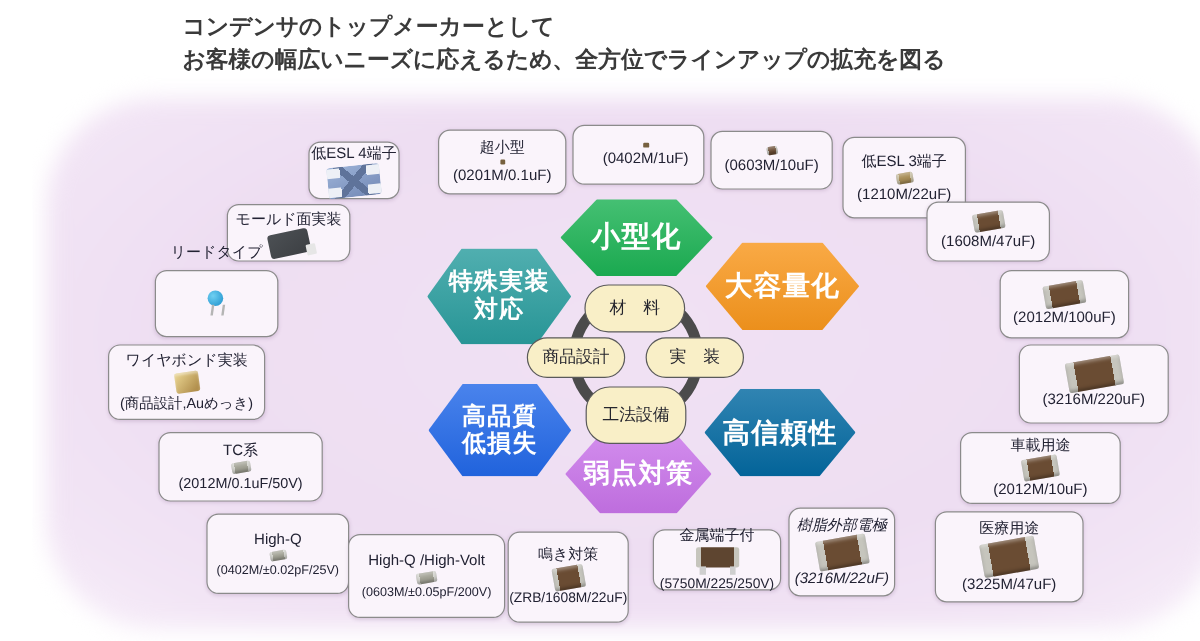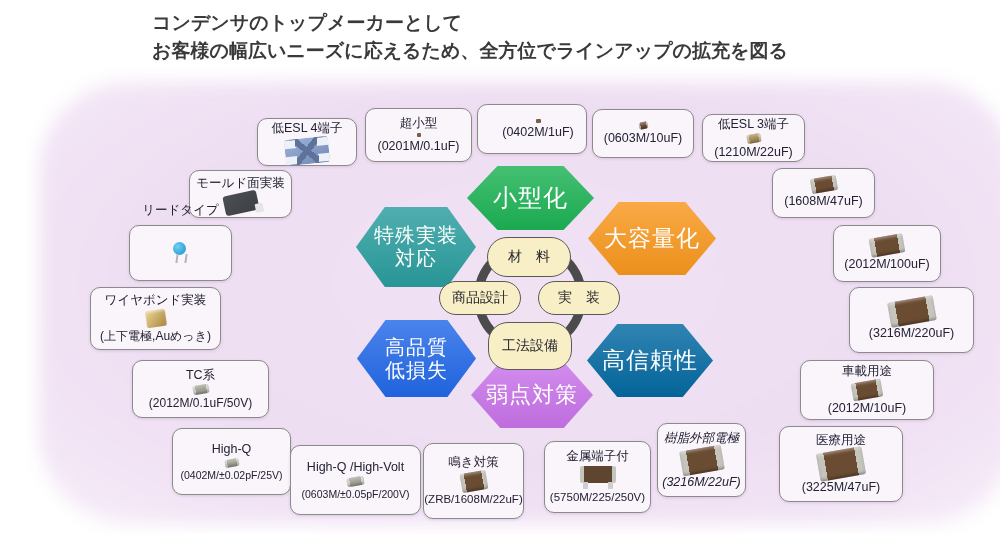--- a/index.html
+++ b/index.html
@@ -43,38 +43,38 @@
   .blue4t::before,.blue4t::after{content:"";position:absolute;left:0;right:0;height:8px;
           background:linear-gradient(90deg,#edf0f6 0 11px,transparent 11px calc(100% - 11px),#edf0f6 calc(100% - 11px));}
   .blue4t::before{top:1px;} .blue4t::after{bottom:1px;}
   .metalterm{width:36px;height:23px;position:relative;}
   .metalterm::before{content:"";position:absolute;inset:0 0 6px 0;border-radius:2px;
           background:linear-gradient(90deg,#c6c5bd 0 12%,#5e4530 12% 88%,#c6c5bd 88%);}
   .metalterm::after{content:"";position:absolute;bottom:0;left:3px;right:3px;height:7px;
           background:linear-gradient(90deg,#cfcfcf 0 5px,transparent 5px calc(100% - 5px),#cfcfcf calc(100% - 5px));}
 
   
-  #bx-esl4{left:230px;top:118px;width:100px;height:48px;}
+  #bx-esl4{left:230px;top:118px;width:76px;height:48px;}
   #bx-ultra{left:338px;top:108px;width:107px;height:54px;}
   #bx-0402{left:450px;top:104px;width:110px;height:50px;padding-left:14px;}
   #bx-0603{left:565px;top:109px;width:102px;height:49px;}
-  #bx-esl3{left:675px;top:114px;width:103px;height:48px;}
+  #bx-esl3{left:675px;top:114px;width:103px;height:68px;}
   #bx-1608{left:745px;top:168px;width:103px;height:50px;}
   #bx-2012{left:806px;top:225px;width:108px;height:57px;}
   #bx-3216{left:822px;top:287px;width:125px;height:66px;}
   #bx-vehicle{left:773px;top:360px;width:134px;height:60px;}
   #bx-medical{left:752px;top:426px;width:124px;height:76px;}
   #bx-mold{left:162px;top:170px;width:103px;height:48px;}
   #bx-lead{left:102px;top:225px;width:103px;height:56px;gap:24px;}
   #bx-wirebond{left:63px;top:287px;width:131px;height:63px;}
   #bx-tc{left:105px;top:360px;width:137px;height:58px;}
   #bx-highq{left:145px;top:428px;width:119px;height:67px;}
   #bx-highqhv{left:263px;top:445px;width:131px;height:70px;}
   #bx-naki{left:396px;top:443px;width:101px;height:76px;}
-  #bx-metal{left:517px;top:441px;width:107px;height:72px;}
+  #bx-metal{left:517px;top:441px;width:107px;height:51px;}
   #bx-resin{left:630px;top:423px;width:89px;height:74px;font-style:italic;}
 
   
   #bx-ultra .dot{width:4px;height:4px;}
   #bx-0402 .dot{width:5px;height:4px;}
   #bx-0603 .mlcc{width:9px;height:7px;}
   #bx-esl3 .mlcc{width:14px;height:9px;}
   #bx-1608 .mlcc{width:26px;height:15px;}
   #bx-2012 .mlcc{width:34px;height:19px;}
   #bx-3216 .mlcc{width:46px;height:25px;}
@@ -85,21 +85,21 @@
   #bx-highqhv .mlcc{width:17px;height:9px;}
   #bx-naki .mlcc{width:26px;height:19px;}
   #bx-resin .mlcc{width:42px;height:25px;}
   #bx-highq .cap,#bx-highqhv .cap{font-size:10.5px;}
   #bx-naki .cap,#bx-metal .cap{font-size:11.5px;}
   #bx-tc .cap,#bx-wirebond .cap{font-size:12px;}
 
   
   .hex{position:absolute;clip-path:polygon(24% 0%,76% 0%,100% 50%,76% 100%,24% 100%,0% 50%);
        display:flex;flex-direction:column;align-items:center;justify-content:center;
-       color:#fff;font-weight:normal;text-align:left;line-height:1.15;letter-spacing:1px;}
+       color:#fff;font-weight:bold;text-align:left;line-height:1.15;letter-spacing:1px;}
   .hex::after{content:"";position:absolute;inset:0;background:linear-gradient(180deg,rgba(255,255,255,.18),rgba(0,0,0,.05));pointer-events:none;}
   .hex span{position:relative;z-index:1;white-space:nowrap;}
   #hex-green{left:440px;top:166px;width:127px;height:64px;font-size:24px;}
   #hex-orange{left:561px;top:202px;width:128px;height:73px;font-size:23px;}
   #hex-teal{left:329px;top:207px;width:120px;height:80px;font-size:20px;}
   #hex-blue{left:330px;top:320px;width:119px;height:77px;font-size:20px;}
   #hex-violet{left:444px;top:362px;width:122px;height:66px;font-size:22px;}
   #hex-pink{left:560px;top:324px;width:126px;height:73px;font-size:23px;}
 
   
@@ -202,21 +202,21 @@
     <span class="chip molded"></span>
   </div>
   <div class="pbox" id="bx-lead">
     <div class="bl">リードタイプ</div>
     <span class="chip lead"></span>
     <div class="cap">(高温,TH実装)</div>
   </div>
   <div class="pbox" id="bx-wirebond">
     <div class="bl">ワイヤボンド実装</div>
     <span class="chip goldcube"></span>
-    <div class="cap">(上下電極,Auめっき)</div>
+    <div class="cap">(商品設計,Auめっき)</div>
   </div>
   <div class="pbox" id="bx-tc">
     <div class="bl">TC系</div>
     <span class="chip mlcc gray"></span>
     <div class="cap">(2012M/0.1uF/50V)</div>
   </div>
   <div class="pbox" id="bx-highq">
     <div class="bl">High-Q</div>
     <span class="chip mlcc gray"></span>
     <div class="cap">(0402M/±0.02pF/25V)</div>

